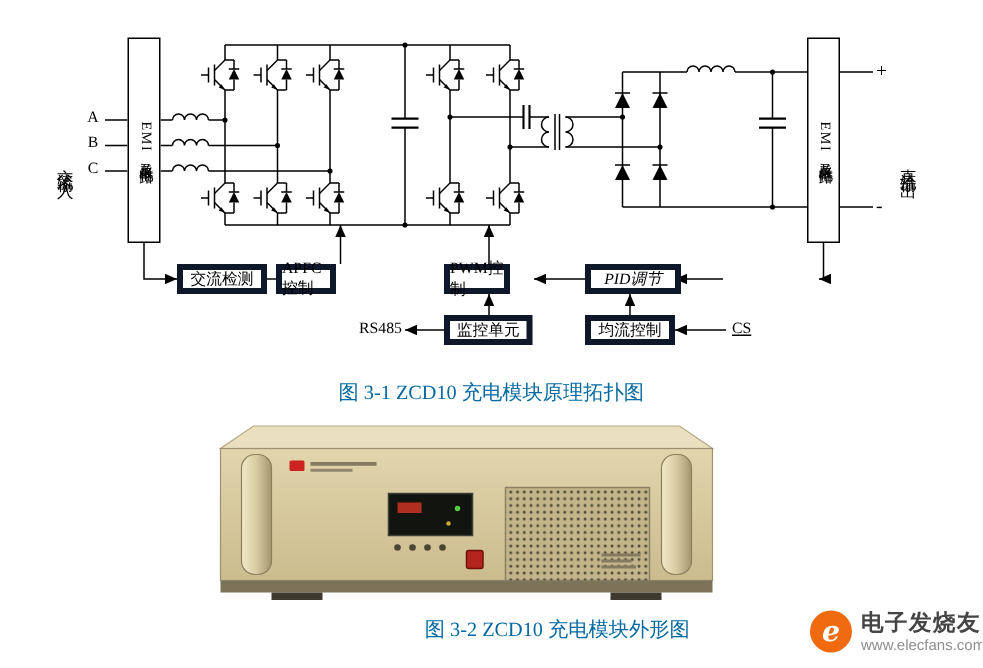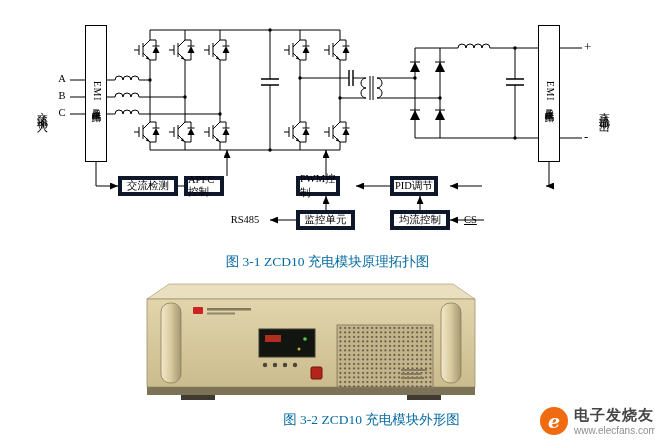--- a/index.html
+++ b/index.html
@@ -179,26 +179,26 @@
     <div class="emibox" style="left:538px; top:25px; width:22px; height:137px;">EMI及采样电路</div>
 
     <div class="dlabel pm" style="left:584px; top:40px;">+</div>
     <div class="dlabel pm" style="left:584px; top:130px;">-</div>
 
     <div class="dlabel vtext" style="left:596px; top:64px; width:16px; height:90px;">直流输出</div>
 
     <div class="cbox" style="left:118px; top:176px; width:60px;">交流检测</div>
     <div class="cbox" style="left:184px; top:176px; width:40px;">APFC控制</div>
     <div class="cbox" style="left:296px; top:176px; width:44px;">PWM控制</div>
-    <div class="cbox" style="left:390px; top:176px; width:48px;">PID调节</div>
+    <div class="cbox" style="left:390px; top:176px; width:64px;font-style:italic;">PID调节</div>
     <div class="cbox" style="left:296px; top:210px; width:59px;">监控单元</div>
     <div class="cbox" style="left:390px; top:210px; width:60px;">均流控制</div>
 
-    <div class="dlabel sidetext" style="left:222px; top:212px; width:46px; text-align:center;">RS485</div>
-    <div class="dlabel sidetext" style="left:464px; top:212px; width:26px;text-decoration:underline;">CS</div>
+    <div class="dlabel sidetext" style="left:222px; top:212px; width:46px; text-align:right;">RS485</div>
+    <div class="dlabel sidetext" style="left:488px; top:212px; width:26px;text-decoration:underline;">CS</div>
   </div>
 
   <div class="caption" style="top:253px;">图 3-1 ZCD10 充电模块原理拓扑图</div>
 
   <div class="photo">
     <svg width="332" height="124" viewBox="0 0 332 124">
       <defs>
         <linearGradient id="fg" x1="0" y1="0" x2="0" y2="1">
           <stop offset="0" stop-color="#e2d5ac"></stop>
           <stop offset="1" stop-color="#cbbc8e"></stop>

